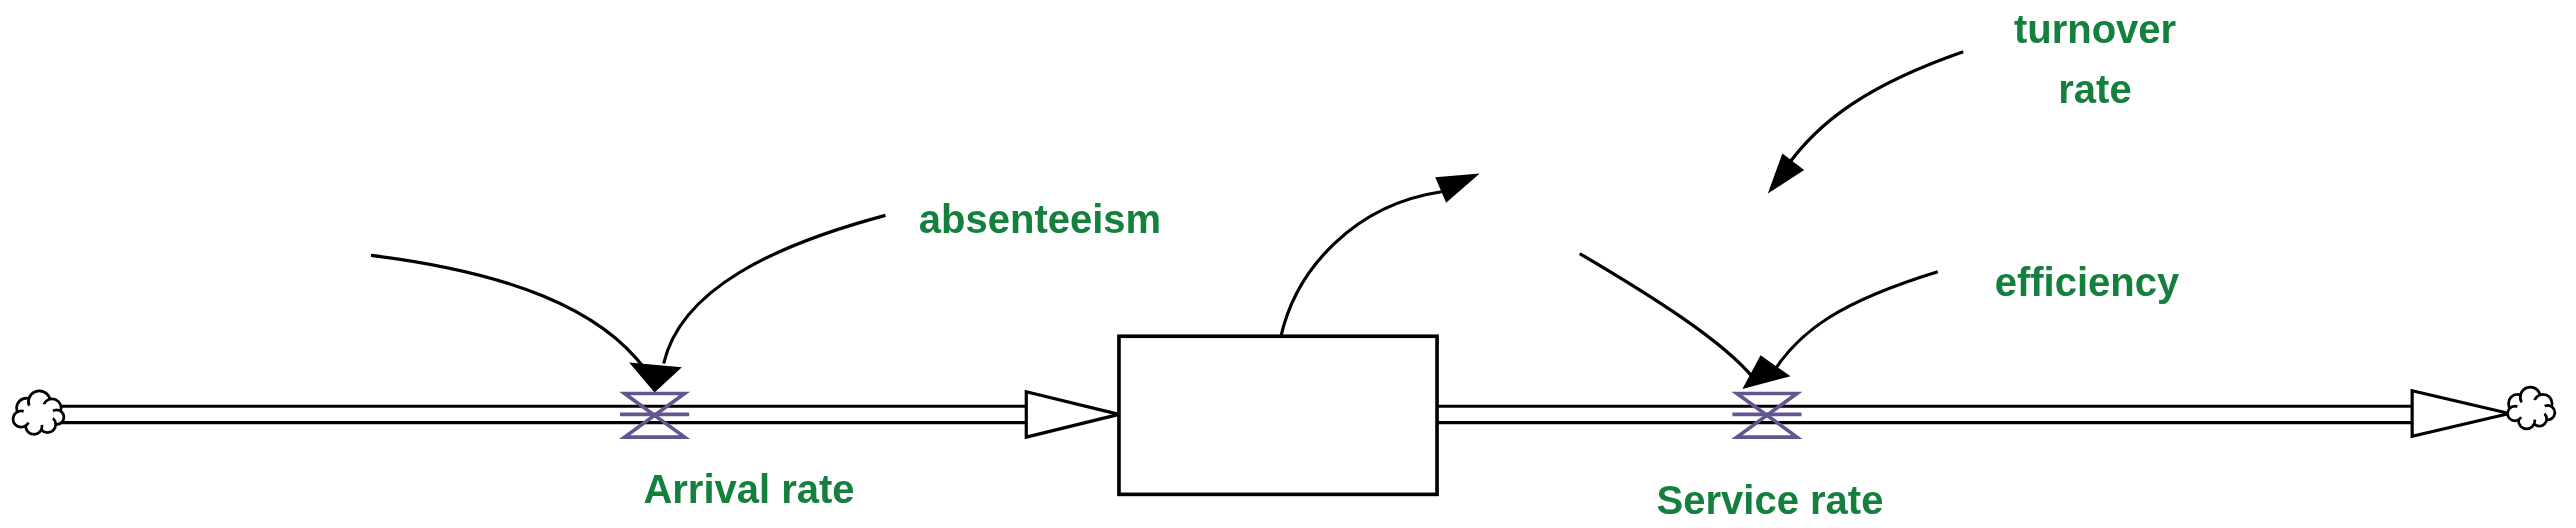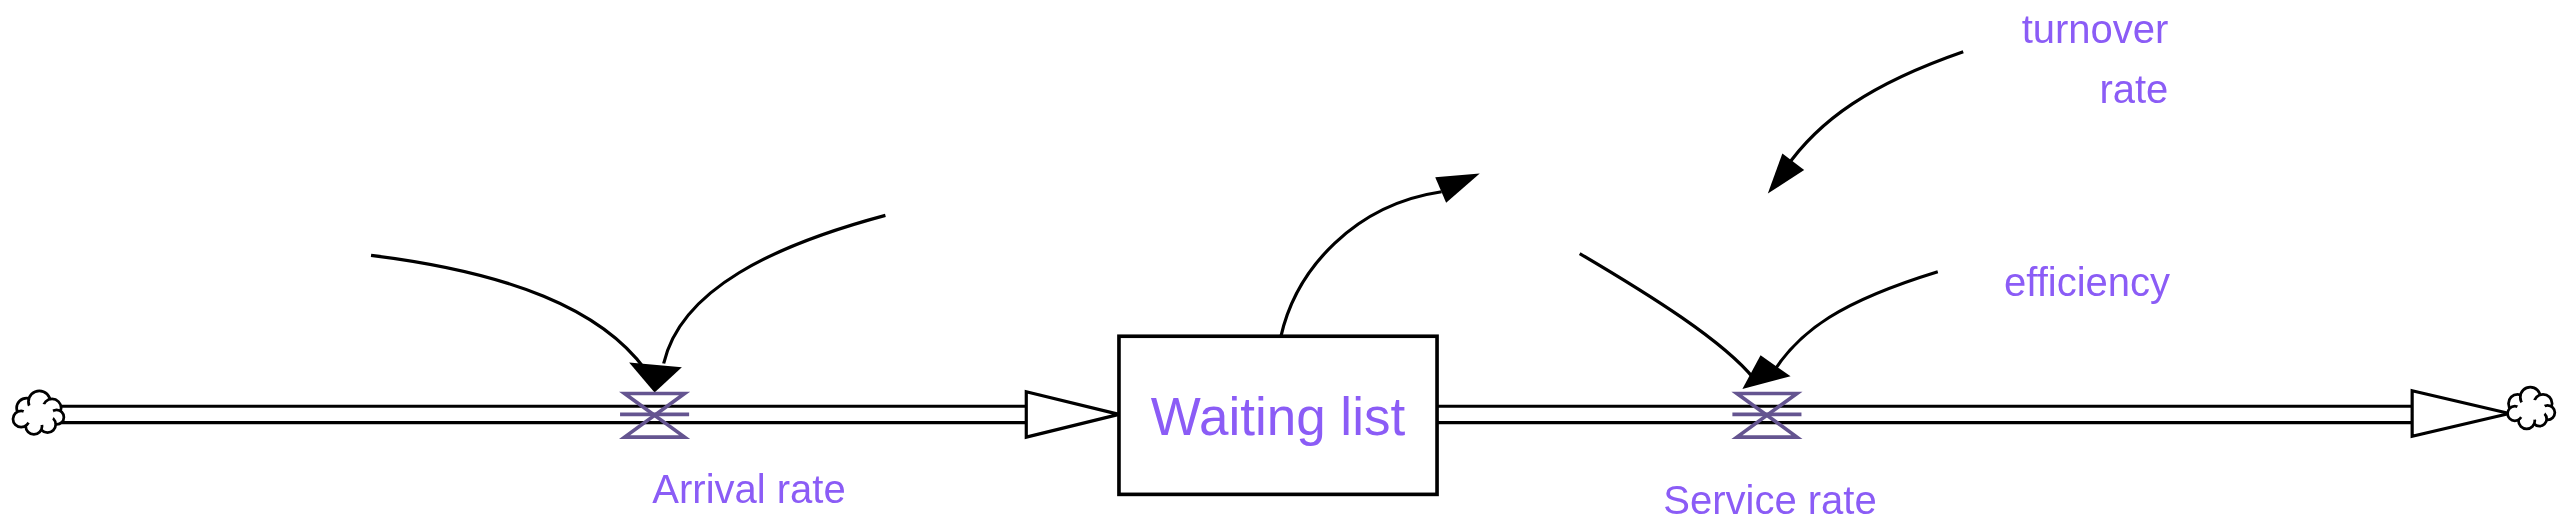--- a/index.html
+++ b/index.html
@@ -10,24 +10,25 @@
     background: #ffffff;
     font-family: "Liberation Sans", sans-serif;
     overflow: hidden;
   }
   .canvas svg { position: absolute; left: 0; top: 0; }
   .label {
     position: absolute;
     transform: translate(-50%, -50%);
     font-size: 40px;
     line-height: 1.5;
-    color: #8b5cf6;
-    text-align: right;
+    color: #15803d;
+    text-align: center;
     white-space: pre-line;
     letter-spacing: 0px;
+    font-weight: bold;
   }
   .stock-label {
     font-size: 53px;
     white-space: nowrap;
   }
 </style>
 </head>
 <body>
 
 <div class="canvas">
@@ -80,27 +81,27 @@
       <path d="M686 433 L752 433 L686 481 L752 481 Z"></path>
       <path d="M681 456 H757"></path>
     </g>
     <g stroke="#645490" stroke-width="4" fill="none">
       <path d="M1910 433 L1976 433 L1910 481 L1976 481 Z"></path>
       <path d="M1905 456 H1981"></path>
     </g>
   </svg>
 
 
+  <div class="label" style="left:1040px; top:219px;">absenteeism</div>
 
 
   <div class="label" style="left:2095px; top:59px;">turnover
 rate</div>
 
   <div class="label" style="left:2087px; top:282px;">efficiency</div>
 
   <div class="label" style="left:749px; top:489px;">Arrival rate</div>
 
   <div class="label" style="left:1770px; top:500px;">Service rate</div>
 
-  <div class="label stock-label" style="left:1278px; top:417px;">Waiting list</div>
 
 </div>
 
 
 </body></html>

